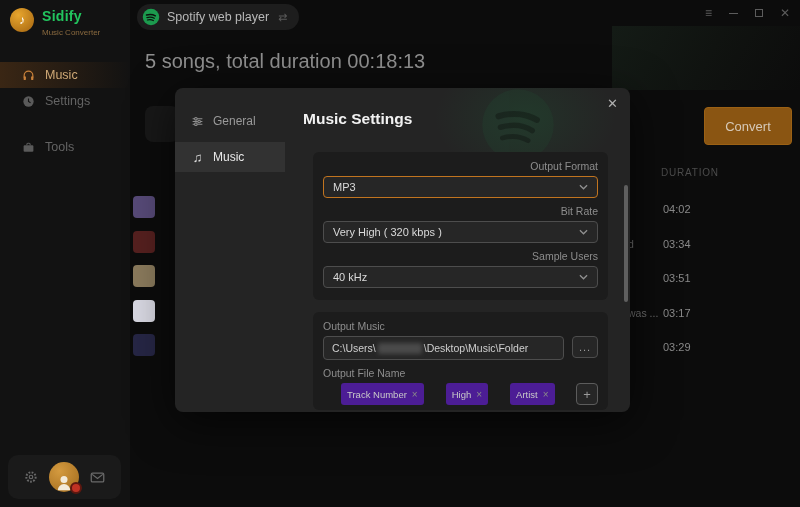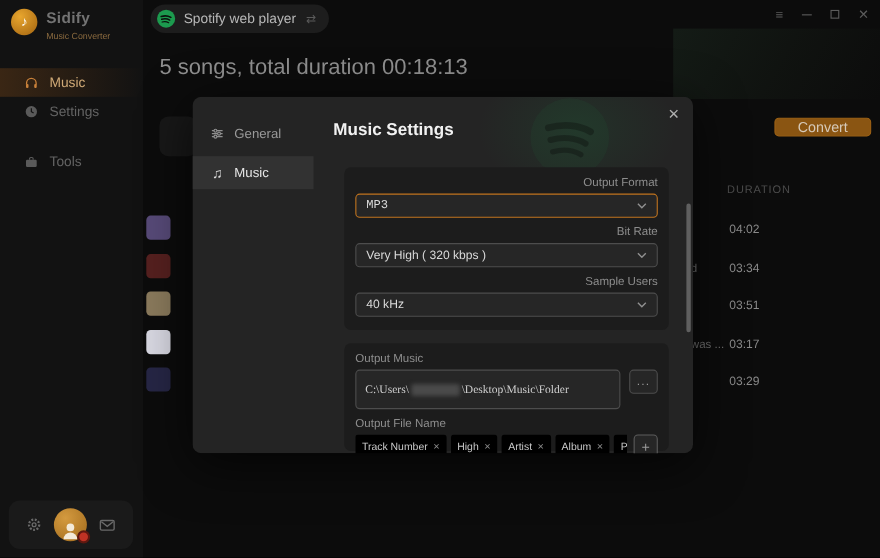--- a/index.html
+++ b/index.html
@@ -15,21 +15,21 @@
     position:absolute; left:0; top:0; width:130px; height:507px;
     background:#121212;
   }
   .logo-row { position:absolute; left:10px; top:8px; display:flex; gap:8px; align-items:flex-start; }
   .logo-circle {
     width:24px; height:24px; border-radius:50%;
     background:radial-gradient(circle at 35% 30%, #e8a62e, #a36410);
     display:flex; align-items:center; justify-content:center;
     color:#fff; font-size:12px;
   }
-  .logo-name { font-size:14px; font-weight:bold; color:#737373; letter-spacing:.3px; }
+  .logo-name { font-size:14px; font-weight:bold; color:#22c55e; letter-spacing:.3px; }
   .logo-sub { font-size:8px; color:#8a6a3f; margin-top:4px; }
 
   .nav { position:absolute; left:0; top:62px; width:130px; }
   .nav-item {
     height:26px; display:flex; align-items:center; gap:10px;
     padding-left:22px; font-size:12.5px; color:#636363; cursor:default;
   }
   .nav-item svg { width:13px; height:13px; color:#5a5a5a; flex:0 0 auto; }
   .nav-item.active {
     background:linear-gradient(90deg, rgba(150,85,25,.30), rgba(150,85,25,0));
@@ -78,21 +78,21 @@
   .summary {
     position:absolute; left:145px; top:50px; font-size:20px; color:#8f8f8f;
   }
 
   .ghost-btn {
     position:absolute; left:145px; top:106px; width:34px; height:36px;
     background:#181818; border-radius:8px;
   }
 
   .convert-btn {
-    position:absolute; left:704px; top:107px; width:88px; height:17px;
+    position:absolute; left:704px; top:107px; width:88px; height:38px;
     background:#8a5512; border:1px solid #9c6114; border-radius:4px;
     color:#d6c9b8; font-size:13px; display:flex; align-items:center; justify-content:center;
   }
 
   .dur-header {
     position:absolute; left:661px; top:167px; font-size:10px; letter-spacing:.8px; color:#4c4c4c;
   }
   .song-rows { position:absolute; left:130px; top:190px; width:670px; }
   .song-row { position:absolute; left:0; width:670px; height:33px; }
   .song-thumb { position:absolute; left:3px; top:6px; width:22px; height:22px; border-radius:4px; }
@@ -130,46 +130,46 @@
   }
   .panel-1 { top:64px; height:148px;text-align:right; }
   .panel-2 { top:224px; height:98px; }
 
   .fld-label { font-size:10.5px; color:#8d8d8d; margin-bottom:4px; }
   .select {
     height:22px; border:1px solid #4d4d4d; border-radius:4px; background:#262626;
     display:flex; align-items:center; justify-content:space-between;
     padding:0 9px; font-size:11px; color:#dadada; margin-bottom:7px;
   }
-  .select.accent { border-color:#c1741f;font-family:Liberation Mono, monospace; }
+  .select.accent { border-color:#c1741f; }
 
   .folder-row { display:flex; gap:8px; margin-bottom:7px; }
   .path-input {
-    flex:1; height:36px; border:1px solid #4d4d4d; border-radius:4px; background:#262626;
+    flex:1; height:24px; border:1px solid #4d4d4d; border-radius:4px; background:#262626;
     display:flex; align-items:center; padding:0 8px; font-size:10.5px; color:#cfcfcf;
-    white-space:nowrap; overflow:hidden;font-family:Liberation Serif, serif;
+    white-space:nowrap; overflow:hidden;
   }
   .redacted {
     display:inline-block; width:44px; height:11px; background:#4a4a4a; border-radius:2px;
     filter:blur(2px); margin:0 2px; flex:0 0 auto;
   }
   .browse-btn {
     width:26px; height:22px; border:1px solid #4d4d4d; border-radius:4px; background:#262626;
     color:#9a9a9a; font-size:11px; display:flex; align-items:center; justify-content:center;
     letter-spacing:1px;
   }
 
   .tags-area { position:relative; height:22px; }
   .tags-clip {
     overflow:hidden; display:flex; gap:4px; height:22px; margin-right:28px;
   }
   .tag {
-    flex:0 0 auto; background:#000000; border-radius:3px; padding:0 6px;
+    flex:0 0 auto; background:#4c1d95; border-radius:3px; padding:0 6px;
     display:flex; align-items:center; gap:5px; font-size:9.5px; color:#c9c9c9;
-    white-space:nowrap; height:22px;
+    white-space:nowrap; height:22px;margin-left:18px;
   }
   .tag .x { color:#8a8a8a; font-size:10px; }
   .add-btn {
     position:absolute; right:0; top:0; width:22px; height:22px;
     border:1px solid #5c5c5c; border-radius:4px; background:#262626;
     color:#9a9a9a; font-size:13px; display:flex; align-items:center; justify-content:center;
   }
 
   .modal-scrollbar {
     position:absolute; right:2px; top:97px; width:4px; height:117px;

